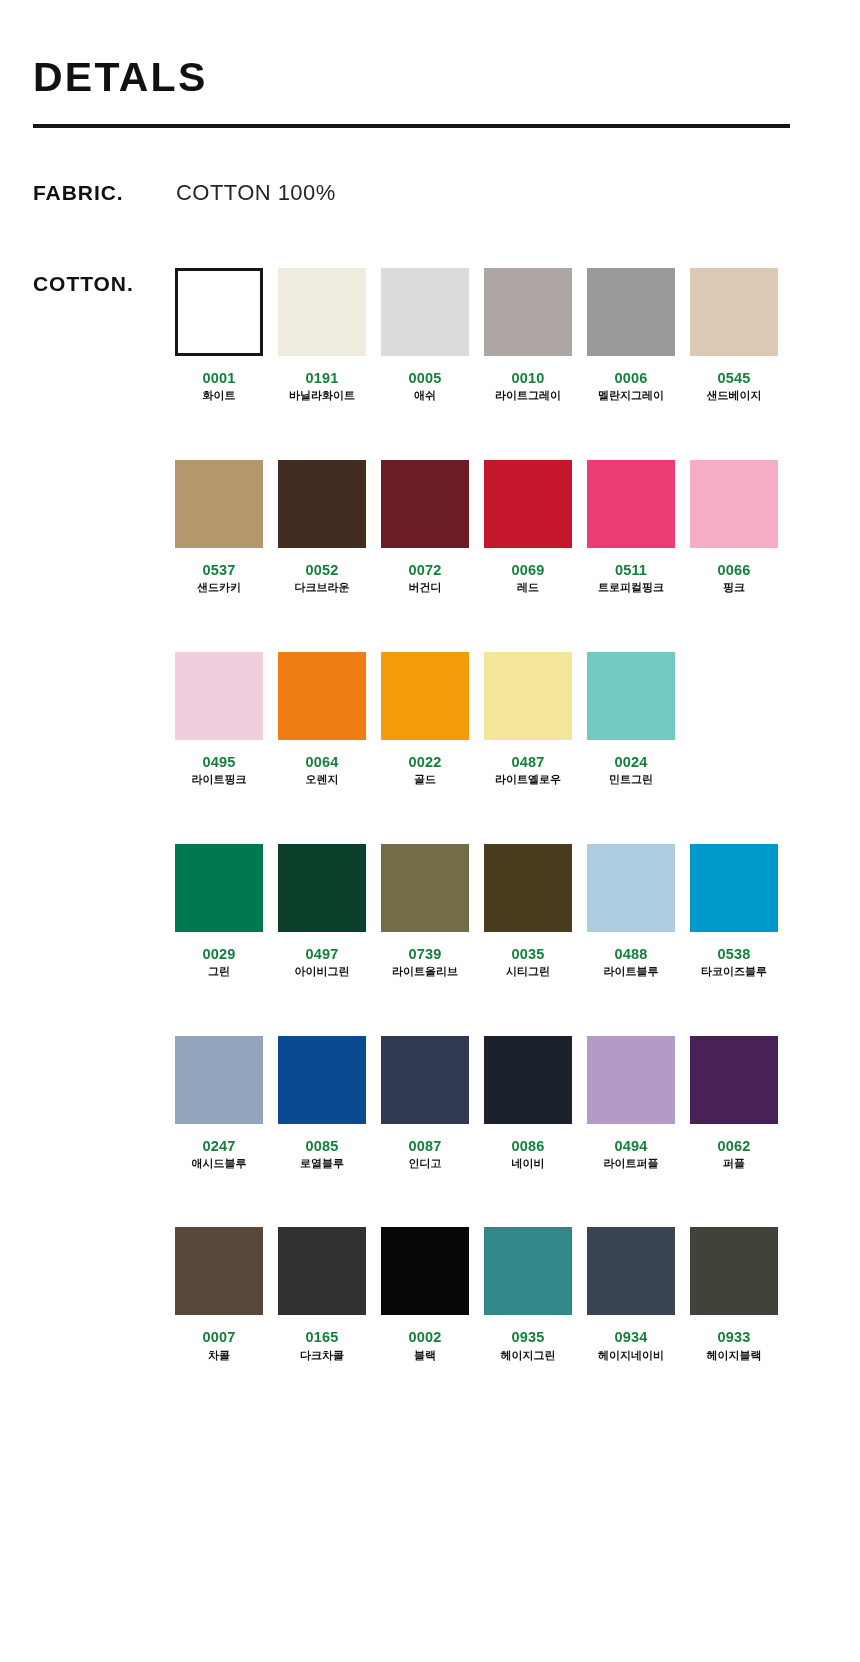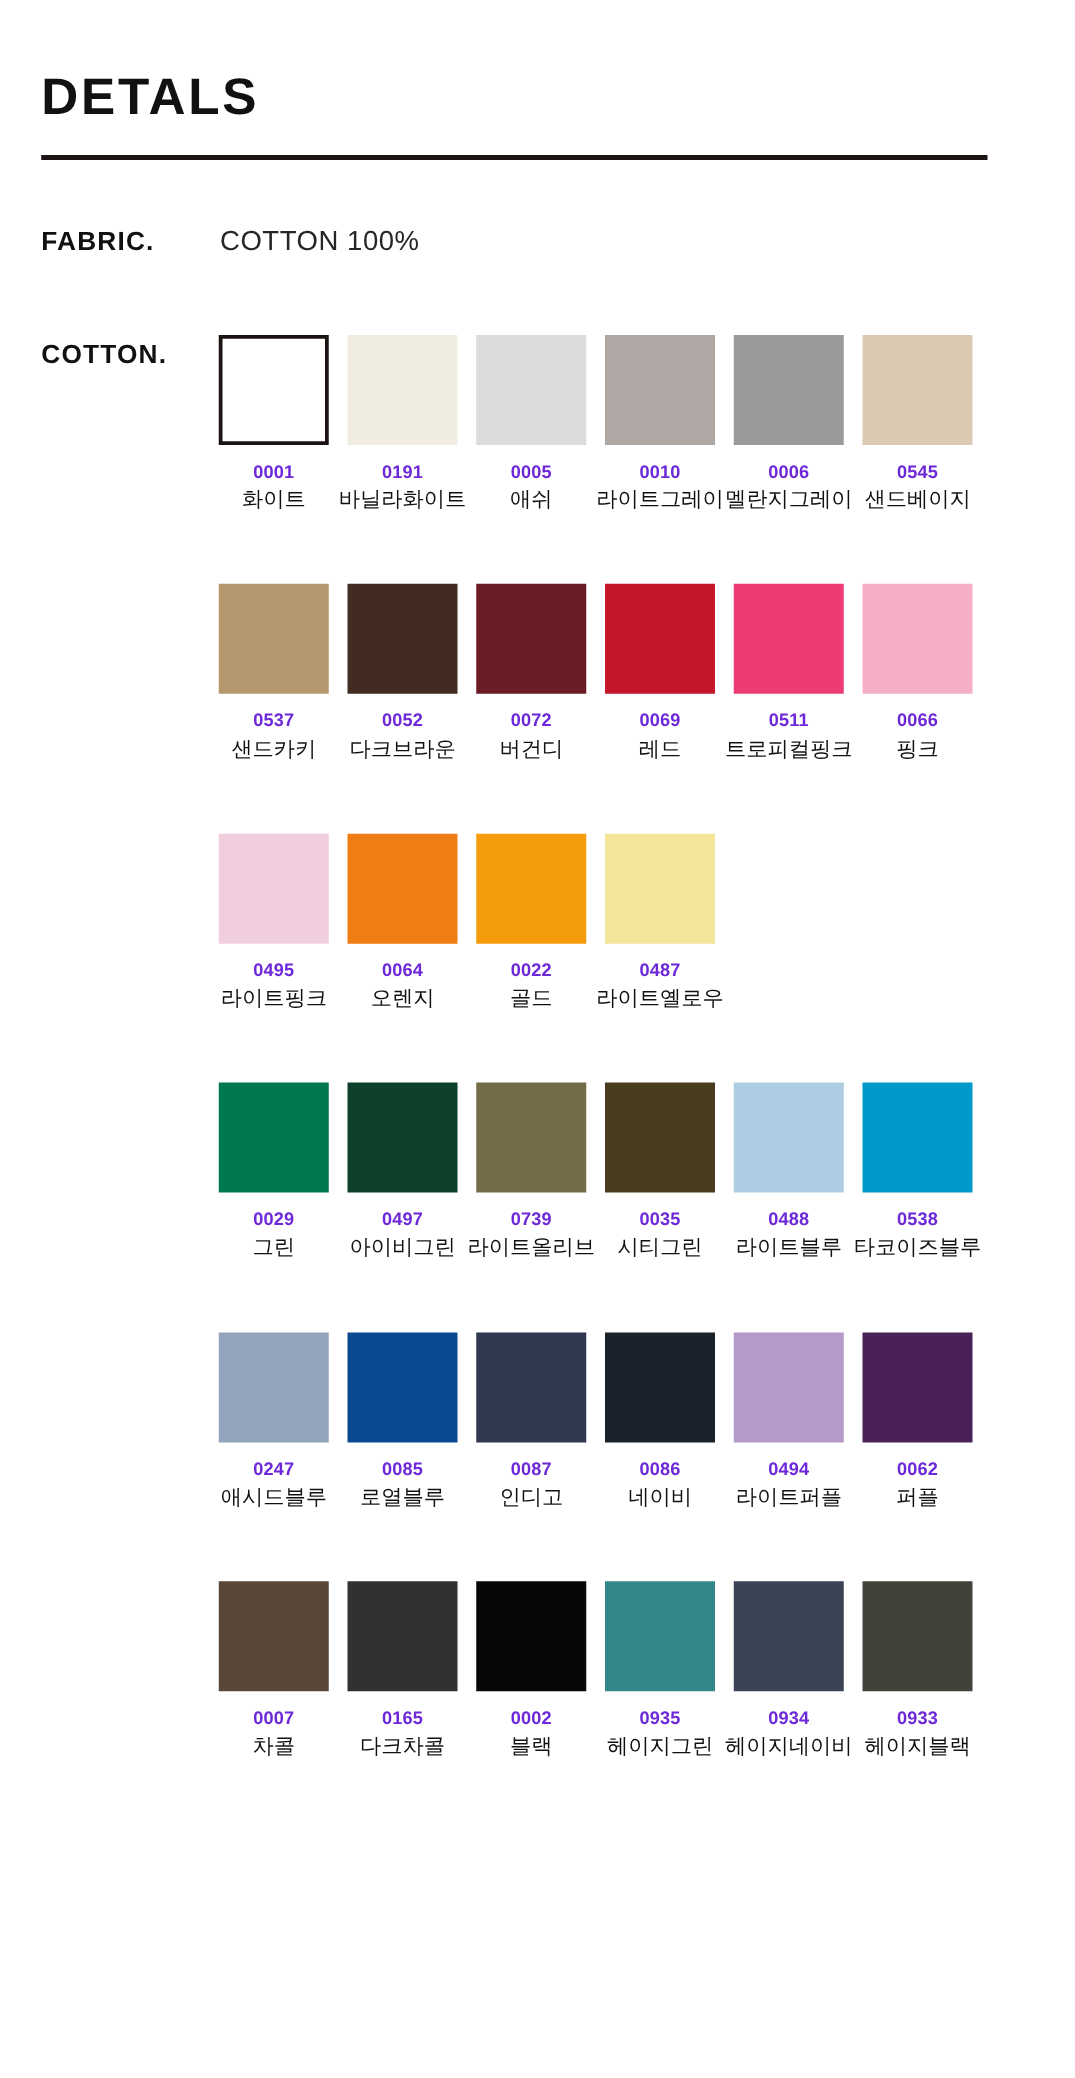--- a/index.html
+++ b/index.html
@@ -107,29 +107,29 @@
   }
   .swatch-chip.bordered {
     border: 3px solid #1b1413;
   }
 
   .swatch-code {
     margin-top: 13px;
     font-size: 14.5px;
     font-weight: 700;
     letter-spacing: 0.01em;
-    color: #6d28d9;
+    color: #15803d;
     line-height: 1.25;
     text-align: center;
     white-space: nowrap;
   }
   .swatch-name {
     margin-top: 2px;
-    font-size: 17px;
-    font-weight: 400;
+    font-size: 11px;
+    font-weight: 700;
     color: #111111;
     line-height: 1.25;
     text-align: center;
     white-space: nowrap;
   }
 </style>
 </head>
 <body>
 
 <div class="page">
@@ -224,20 +224,25 @@
         <div class="swatch-cell">
           <div class="swatch-chip" style="background-color: rgb(245, 156, 11);"></div>
           <div class="swatch-code">0022</div>
           <div class="swatch-name">골드</div>
         </div>
         <div class="swatch-cell">
           <div class="swatch-chip" style="background-color: rgb(243, 229, 154);"></div>
           <div class="swatch-code">0487</div>
           <div class="swatch-name">라이트옐로우</div>
         </div>
+        <div class="swatch-cell">
+          <div class="swatch-chip" style="background-color: rgb(115, 200, 194);"></div>
+          <div class="swatch-code">0024</div>
+          <div class="swatch-name">민트그린</div>
+        </div>
       </div>
       <div class="swatch-row">
         <div class="swatch-cell">
           <div class="swatch-chip" style="background-color: rgb(0, 120, 79);"></div>
           <div class="swatch-code">0029</div>
           <div class="swatch-name">그린</div>
         </div>
         <div class="swatch-cell">
           <div class="swatch-chip" style="background-color: rgb(12, 64, 42);"></div>
           <div class="swatch-code">0497</div>

